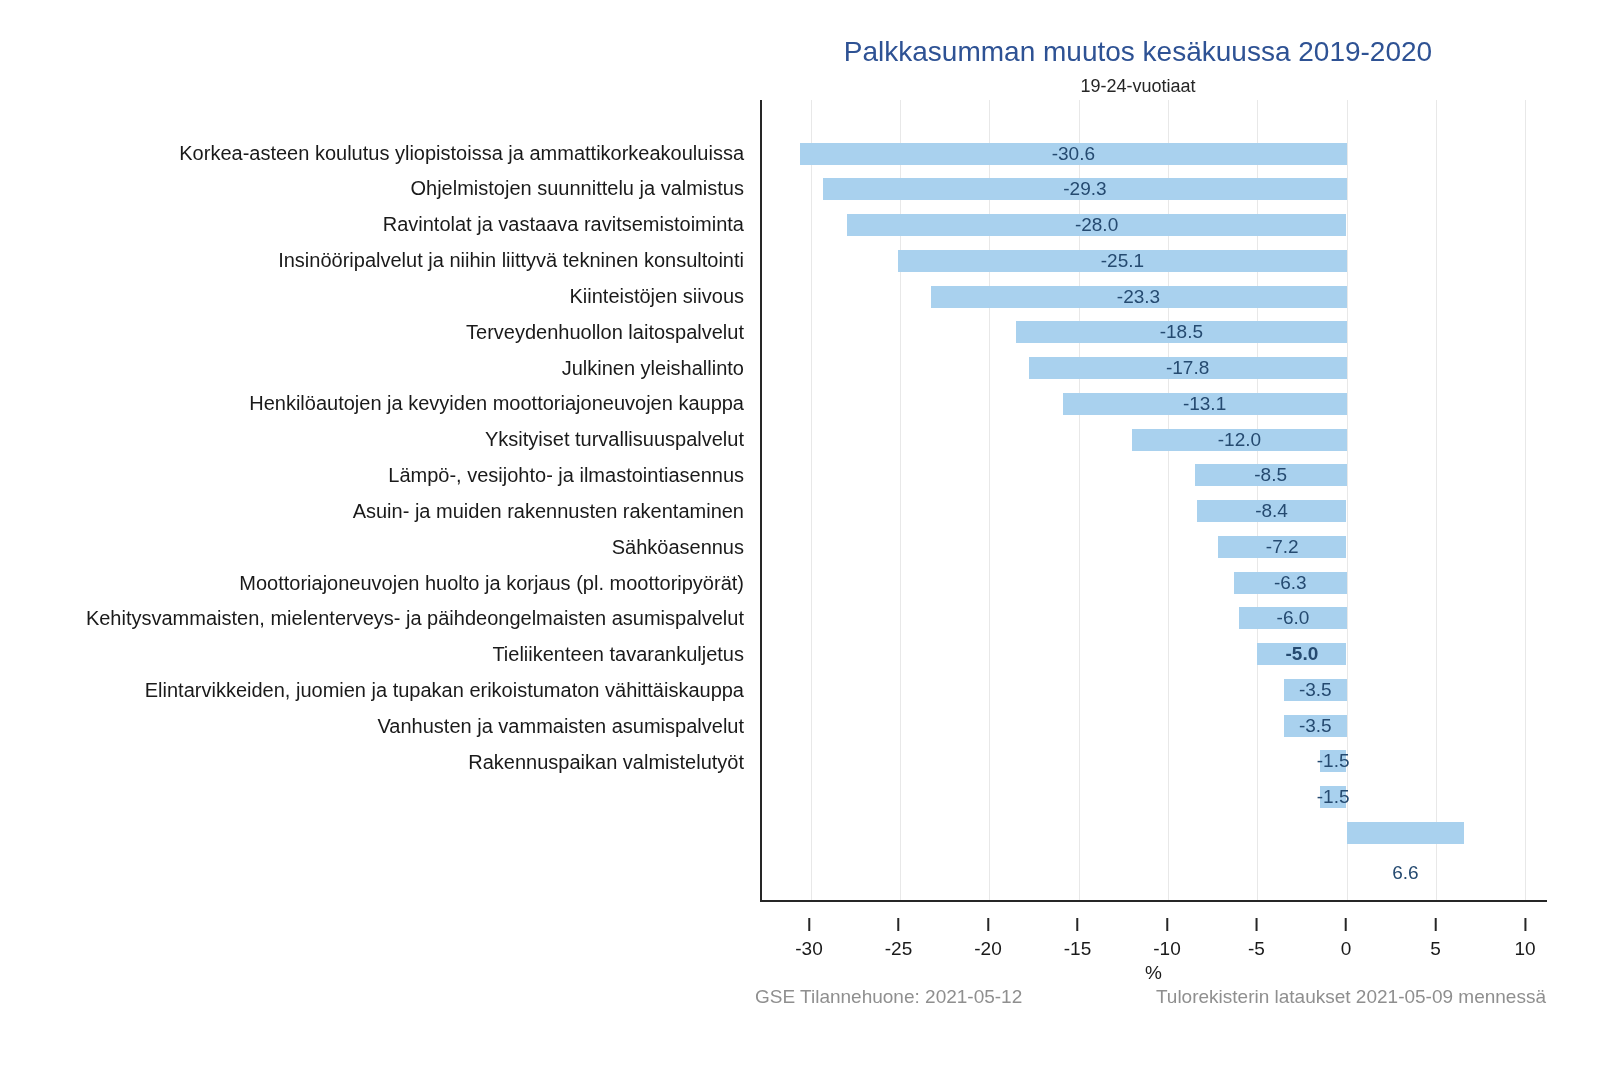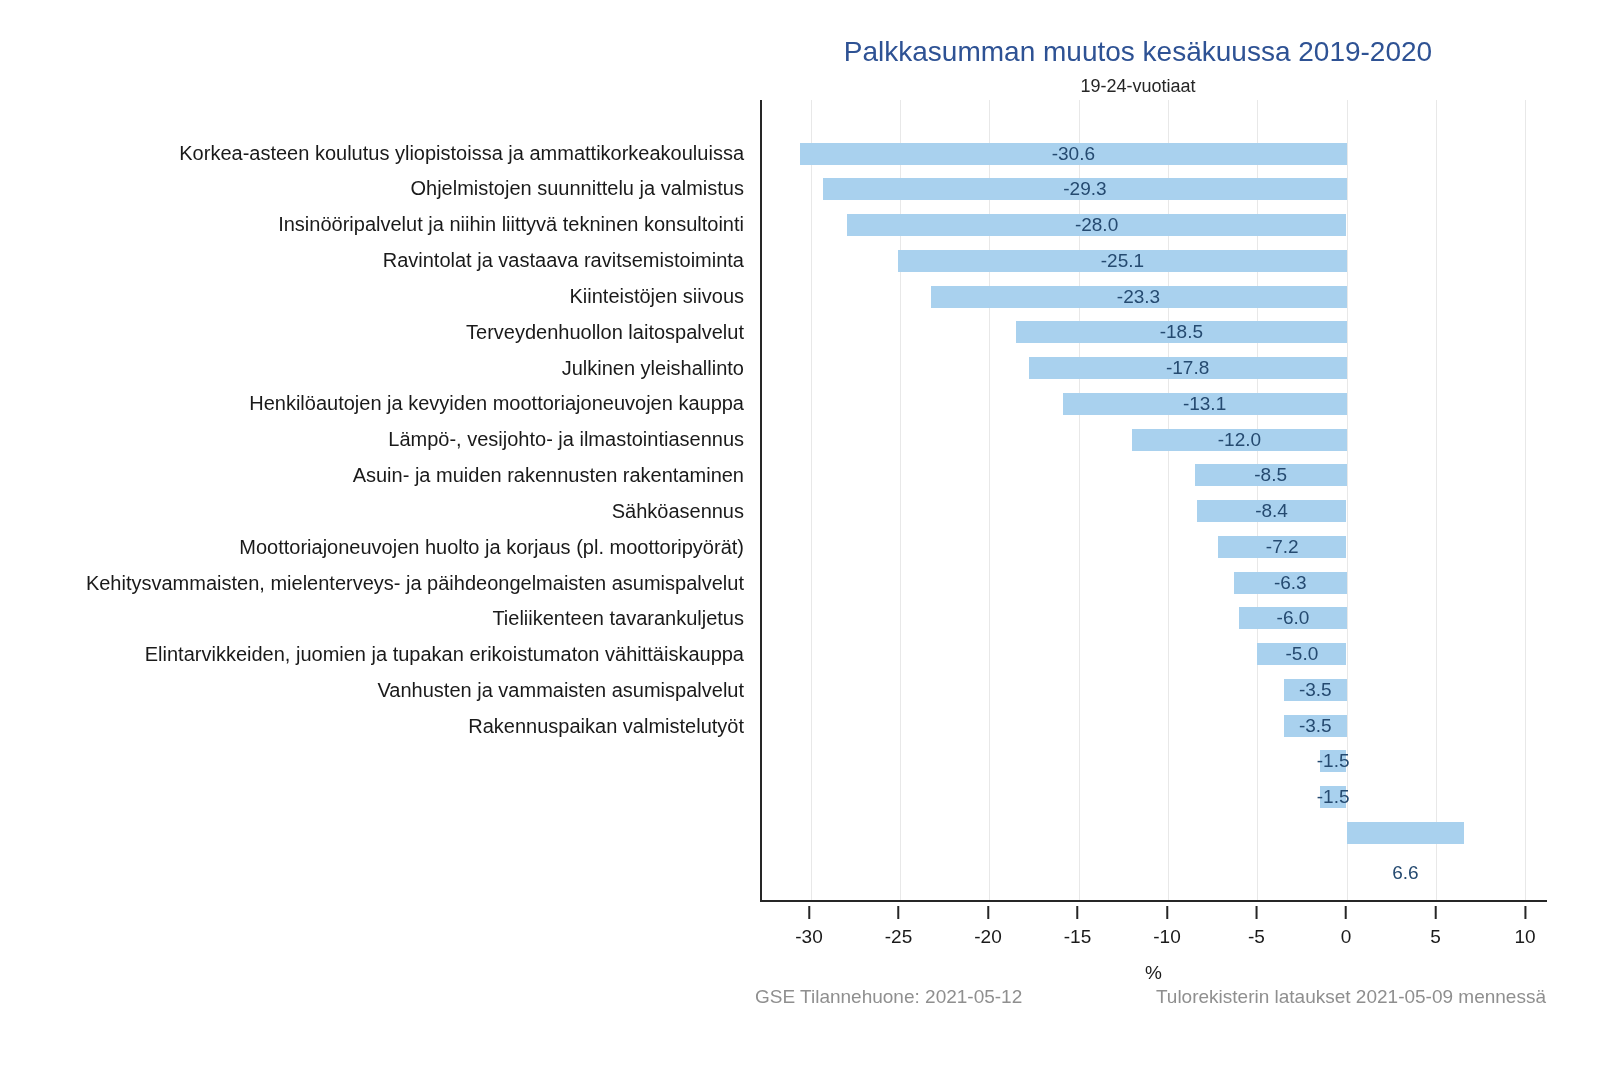--- a/index.html
+++ b/index.html
@@ -35,21 +35,21 @@
     transform:translateX(-50%); font-size:19px; color:var(--val); white-space:nowrap;
   }
   .labels {
     position:absolute; left:0; top:100px; width:744px; padding-top:35.5px;
   }
   .cat-label {
     height:35.85px; line-height:35.85px; font-size:20px; color:var(--text);
     text-align:right; white-space:nowrap;
   }
   .xticks { position:absolute; left:760px; top:902px; width:787px; height:60px; }
-  .tick { position:absolute; top:4px; transform:translateX(-50%); text-align:left; }
+  .tick { position:absolute; top:16px; transform:translateX(-50%); text-align:left; }
   .tick-mark { width:2px; height:13px; background:var(--axis); margin:0 auto; }
   .tick-label { margin-top:7px; font-size:19px; color:var(--text); }
   .xlabel {
     position:absolute; left:760px; top:962px; width:787px; text-align:center;
     font-size:19px; color:var(--text);
   }
   .footer-left {
     position:absolute; left:755px; top:986px; font-size:19px; color:var(--footer);
     white-space:nowrap;
   }
@@ -61,26 +61,27 @@
 </head>
 <body>
 
 <div class="canvas" style="--bar: #a9d1ee; --val: #254a70; --title: #2e5294; --text: #1a1a1a; --axis: #262626; --grid: #e8e8e8; --footer: #8f8f8f;">
   <div class="title">Palkkasumman muutos kesäkuussa 2019-2020</div>
   <div class="subtitle">19-24-vuotiaat</div>
 
   <div class="labels" id="labels">
       <div class="cat-label">Korkea-asteen koulutus yliopistoissa ja ammattikorkeakouluissa</div>
       <div class="cat-label">Ohjelmistojen suunnittelu ja valmistus</div>
+      <div class="cat-label">Ravintolat ja vastaava ravitsemistoiminta</div>
       <div class="cat-label">Insinööripalvelut ja niihin liittyvä tekninen konsultointi</div>
-      <div class="cat-label">Ravintolat ja vastaava ravitsemistoiminta</div>
       <div class="cat-label">Kiinteistöjen siivous</div>
       <div class="cat-label">Terveydenhuollon laitospalvelut</div>
       <div class="cat-label">Julkinen yleishallinto</div>
       <div class="cat-label">Henkilöautojen ja kevyiden moottoriajoneuvojen kauppa</div>
+      <div class="cat-label">Yksityiset turvallisuuspalvelut</div>
       <div class="cat-label">Lämpö-, vesijohto- ja ilmastointiasennus</div>
       <div class="cat-label">Asuin- ja muiden rakennusten rakentaminen</div>
       <div class="cat-label">Sähköasennus</div>
       <div class="cat-label">Moottoriajoneuvojen huolto ja korjaus (pl. moottoripyörät)</div>
       <div class="cat-label">Kehitysvammaisten, mielenterveys- ja päihdeongelmaisten asumispalvelut</div>
       <div class="cat-label">Tieliikenteen tavarankuljetus</div>
       <div class="cat-label">Elintarvikkeiden, juomien ja tupakan erikoistumaton vähittäiskauppa</div>
       <div class="cat-label">Vanhusten ja vammaisten asumispalvelut</div>
       <div class="cat-label">Rakennuspaikan valmistelutyöt</div>
     </div>
@@ -149,21 +150,21 @@
         <div class="row">
           <div class="bar" style="left: 60.1319%; width: 14.328%;"></div>
           <div class="val" style="left: 67.2959%;">-6.3</div>
         </div>
         <div class="row">
           <div class="bar" style="left: 60.8142%; width: 13.6457%;"></div>
           <div class="val" style="left: 67.637%;">-6.0</div>
         </div>
         <div class="row">
           <div class="bar" style="left: 63.0885%; width: 11.3714%;"></div>
-          <div class="val" style="left: 68.7742%;">-5.0</div>
+          <div class="val" style="left: 68.7742%; font-weight: bold;">-5.0</div>
         </div>
         <div class="row">
           <div class="bar" style="left: 66.4999%; width: 7.95997%;"></div>
           <div class="val" style="left: 70.4799%;">-3.5</div>
         </div>
         <div class="row">
           <div class="bar" style="left: 66.4999%; width: 7.95997%;"></div>
           <div class="val" style="left: 70.4799%;">-3.5</div>
         </div>
         <div class="row">

